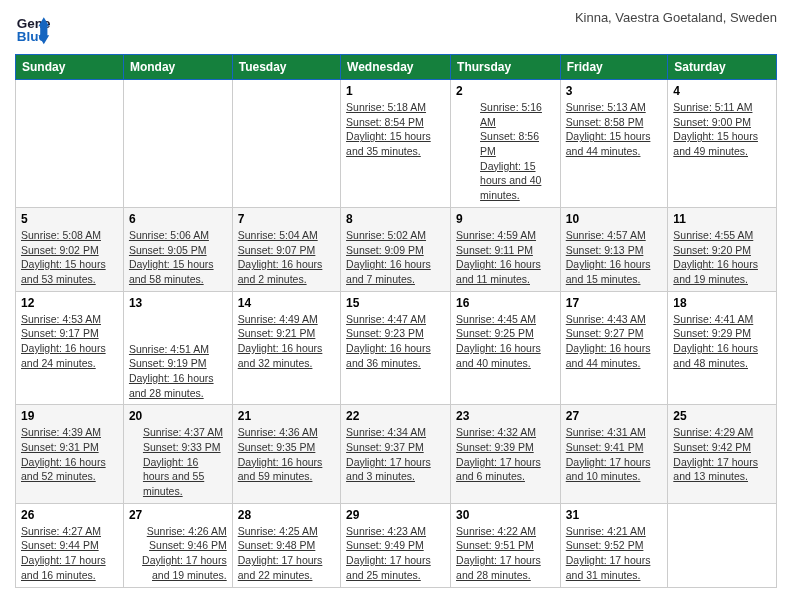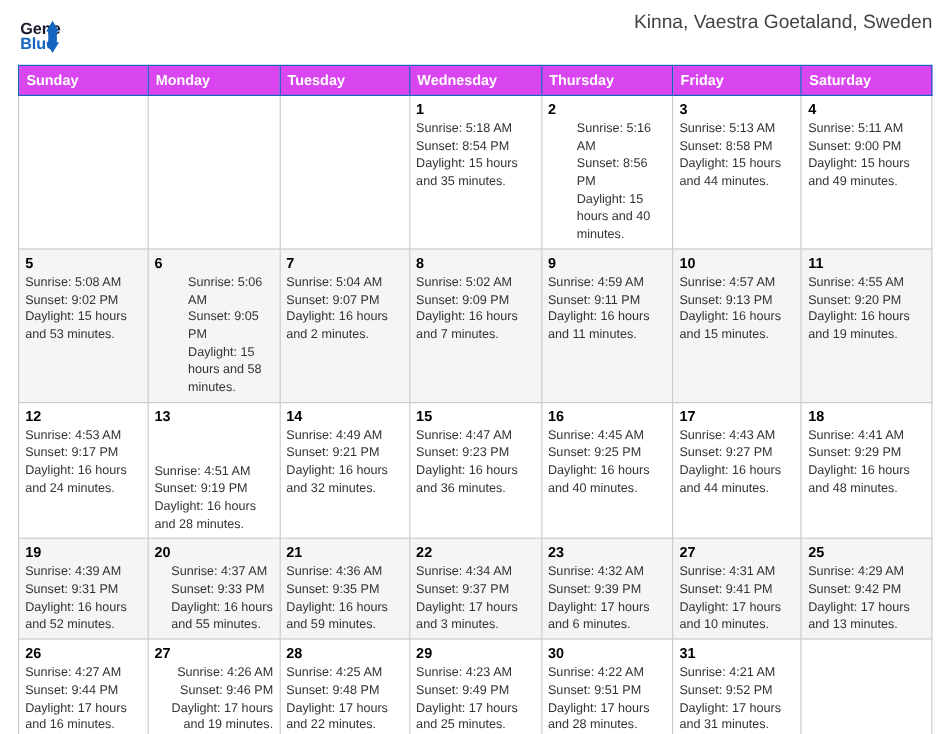--- a/index.html
+++ b/index.html
@@ -27,30 +27,30 @@
     }
     .title-area {
       text-align: right;
     }
     .month-title {
       font-size: 32px;
       font-weight: bold;
       color: #222;
     }
     .location-title {
-      font-size: 16px;
+      font-size: 13px;
       color: #444;
     }
     .calendar {
       width: 100%;
       border-collapse: collapse;
       font-size: 11px;
     }
     .calendar th {
-      background-color: #d946ef;
+      background-color: #15803d;
       color: #fff;
       text-align: left;
       padding: 5px 6px;
       font-size: 12px;
       border: 1px solid #1565c0;
     }
     .calendar td {
       border: 1px solid #ccc;
       vertical-align: top;
       padding: 4px 5px;
@@ -64,20 +64,21 @@
     .day-num {
       font-weight: bold;
       font-size: 12px;
       margin-bottom: 2px;
       display: block;
     }
     .day-info {
       color: #333;
       font-size: 10.5px;
       line-height: 1.4;
+      text-decoration: underline;
     }
     .empty-cell {
       background: #fff !important;
     }
   </style>
 </head>
 <body>
 
 <div class="header">
   <div class="logo">
@@ -136,21 +137,21 @@
       </tr>
       <tr>
         <td>
           <span class="day-num">5</span>
           <div class="day-info" style="white-space: pre-line;">Sunrise: 5:08 AM
 Sunset: 9:02 PM
 Daylight: 15 hours and 53 minutes.</div>
         </td>
         <td>
           <span class="day-num">6</span>
-          <div class="day-info" style="white-space: pre-line; margin-left: 28px;">Sunrise: 5:06 AM
+          <div class="day-info" style="white-space: pre-line;">Sunrise: 5:06 AM
 Sunset: 9:05 PM
 Daylight: 15 hours and 58 minutes.</div>
         </td>
         <td>
           <span class="day-num">7</span>
           <div class="day-info" style="white-space: pre-line;">Sunrise: 5:04 AM
 Sunset: 9:07 PM
 Daylight: 16 hours and 2 minutes.</div>
         </td>
         <td>

